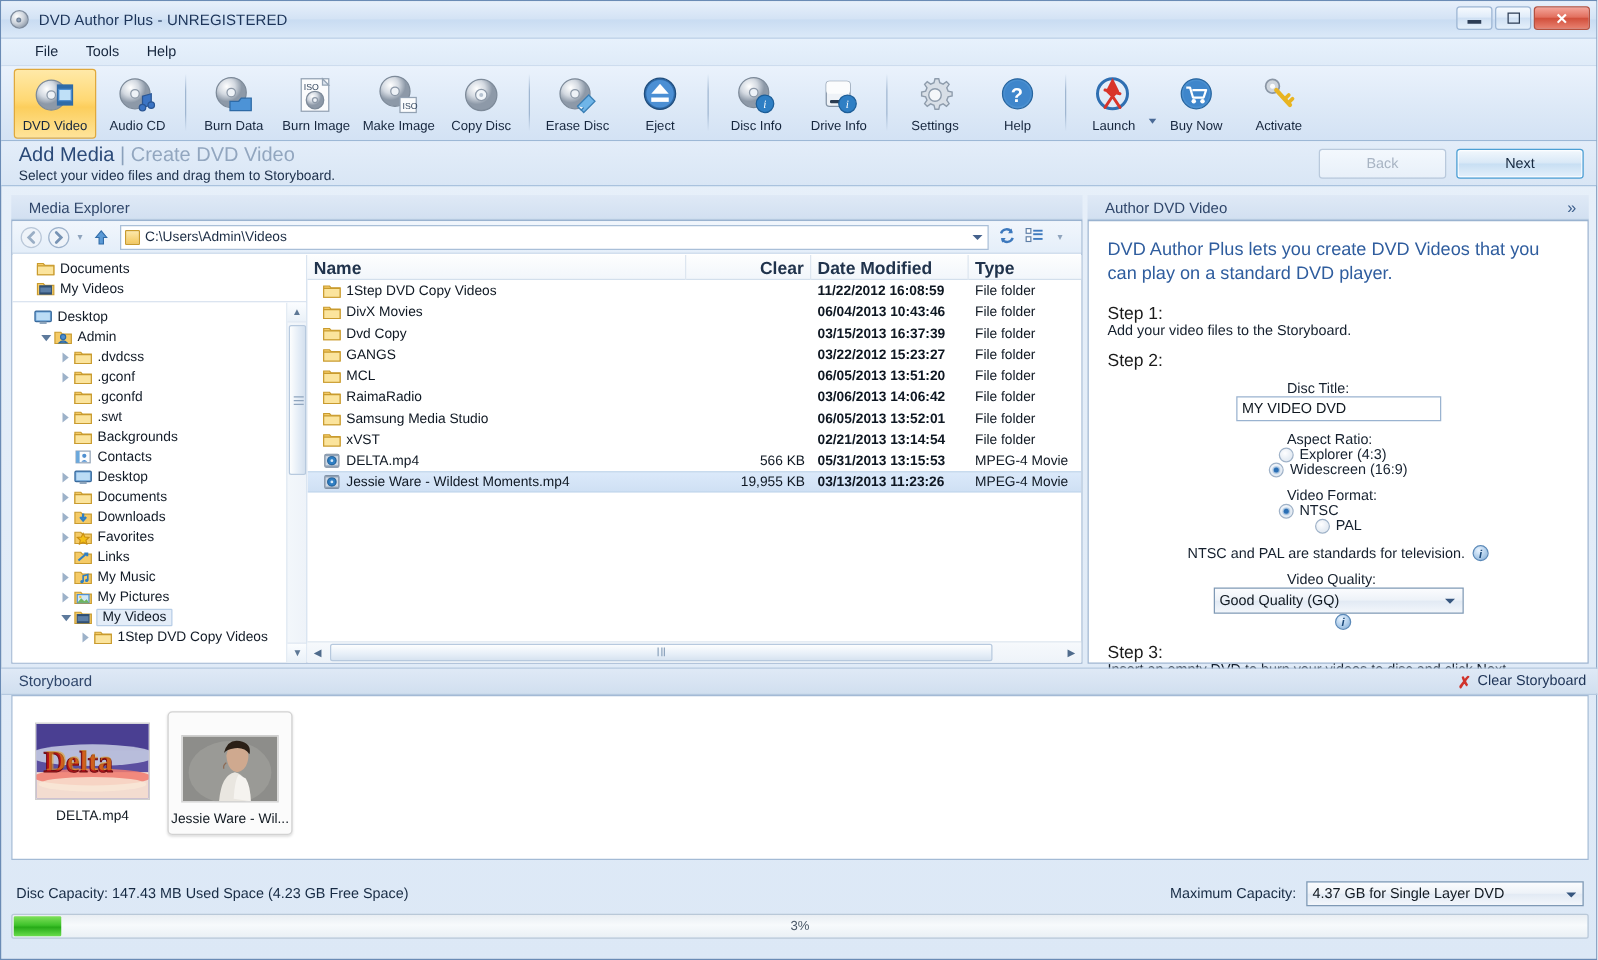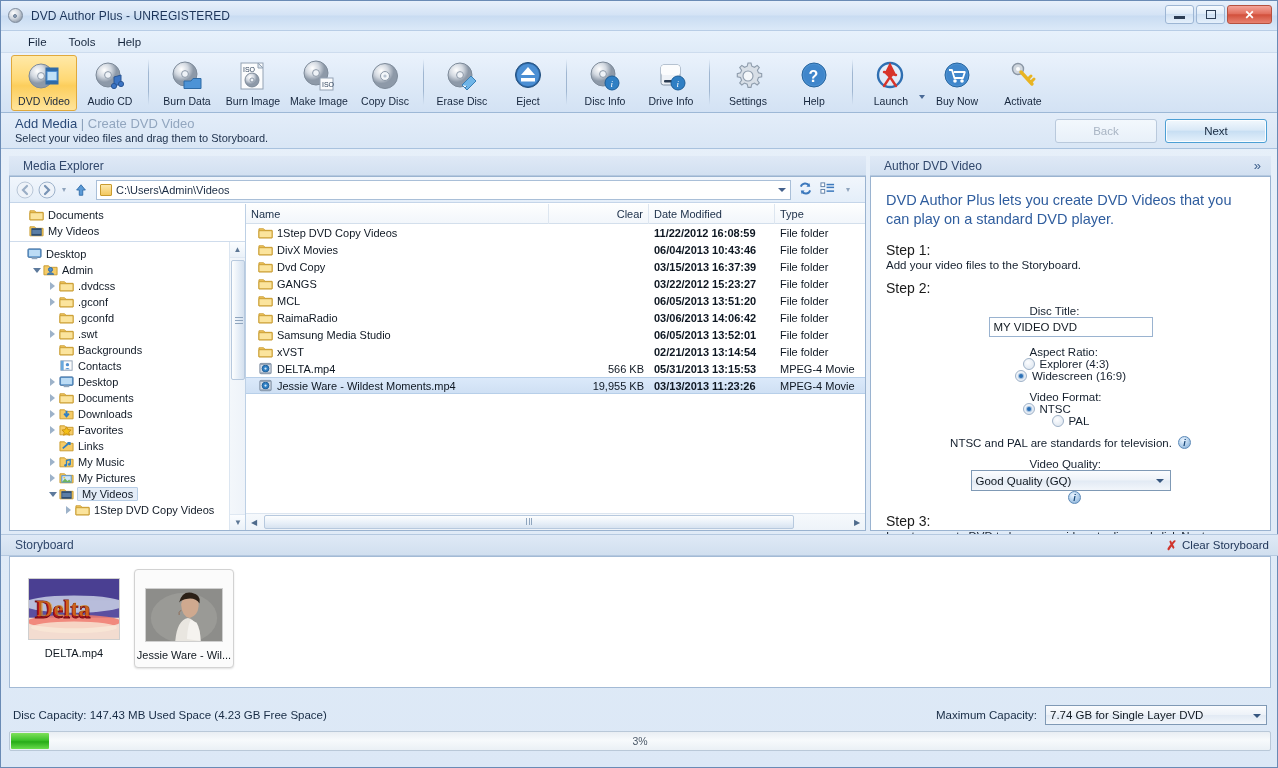--- a/index.html
+++ b/index.html
@@ -109,21 +109,21 @@
     border-right: 3.5px solid transparent; border-top: 4px solid #4a6a96;
   }
 
   
   .stepbar {
     height: 36px; position: relative;
     background: linear-gradient(to bottom, #e3edf9 0%, #d9e6f5 100%);
     border-bottom: 1px solid #a9c2de;
     padding: 3px 0 0 14px;
   }
-  .stepbar .line1 { font-size: 13px; color: #2b4a78; }
+  .stepbar .line1 { font-size: 16px; color: #2b4a78; }
   .stepbar .line1 .dim { color: #92a6bf; }
   .stepbar .line1 .sep { color: #8aa0bb; }
   .stepbar .line2 { font-size: 11px; color: #20334e; margin-top: 1px; }
   .navbtns { position: absolute; right: 10px; top: 6px; display: flex; gap: 8px; text-align: right; }
   .navbtn {
     width: 102px; height: 24px; border-radius: 3px;
     font-size: 11.5px; display: flex; align-items: center; justify-content: center;
   }
   .navbtn.back {
     border: 1px solid #b9c9dc; color: #a8b4c3;
@@ -234,21 +234,21 @@
   .vscroll .thumb .grip {
     position: absolute; left: 3px; top: 56px; width: 8px; height: 7px;
   }
   .vscroll .thumb .grip i { display: block; height: 1px; background: #8fa5be; margin-bottom: 2px; }
 
   
   .list-col { flex: 1; display: flex; flex-direction: column; background: #fff; position: relative; }
   .lhdr {
     height: 20px; display: flex; align-items: center;
     background: linear-gradient(to bottom, #fdfefe 0%, #f2f6fb 100%);
-    border-bottom: 1px solid #d3dfec; font-size: 11px; color: #20334c;
+    border-bottom: 1px solid #d3dfec; font-size: 14px; color: #20334c; font-weight: bold;
   }
   .lhdr .hc { padding: 0 5px; border-right: 1px solid #dde6f0; height: 20px; display: flex; align-items: center; }
   .hc.c-name { width: 303px; }
   .hc.c-size { width: 100px; justify-content: flex-end; }
   .hc.c-date { width: 126px; }
   .hc.c-type { width: 90px; border-right: 0; }
   .lrow { height: 17px; display: flex; align-items: center; font-size: 11px; color: #0e1722; }
   .lrow.sel { background: linear-gradient(to bottom, #dbe9fa, #cfe0f4); border-top: 1px solid #b7cfe9; border-bottom: 1px solid #b7cfe9; }
   .lrow .c { padding: 0 5px; display: flex; align-items: center; }
   .c.c-name { width: 303px; padding-left: 12px; }
@@ -1148,21 +1148,21 @@
 
     </div>
   </div>
 
   <div class="footer">
     <div class="cap-row">
       <div class="cap-text">Disc Capacity: 147.43 MB Used Space (4.23 GB Free Space)</div>
       <div class="maxcap">
         <span class="ml">Maximum Capacity:</span>
         <span class="combo">
-          <span>7.74 GB for Single Layer DVD</span>
+          <span>4.37 GB for Single Layer DVD</span>
           <span class="cbtn">
               <i class="tri"></i>
             </span>
         </span>
       </div>
     </div>
     <div class="progwrap">
       <div class="progfill" id="progfill" style="width: 3%;"></div>
       <div class="progtext">3%</div>
     </div>

